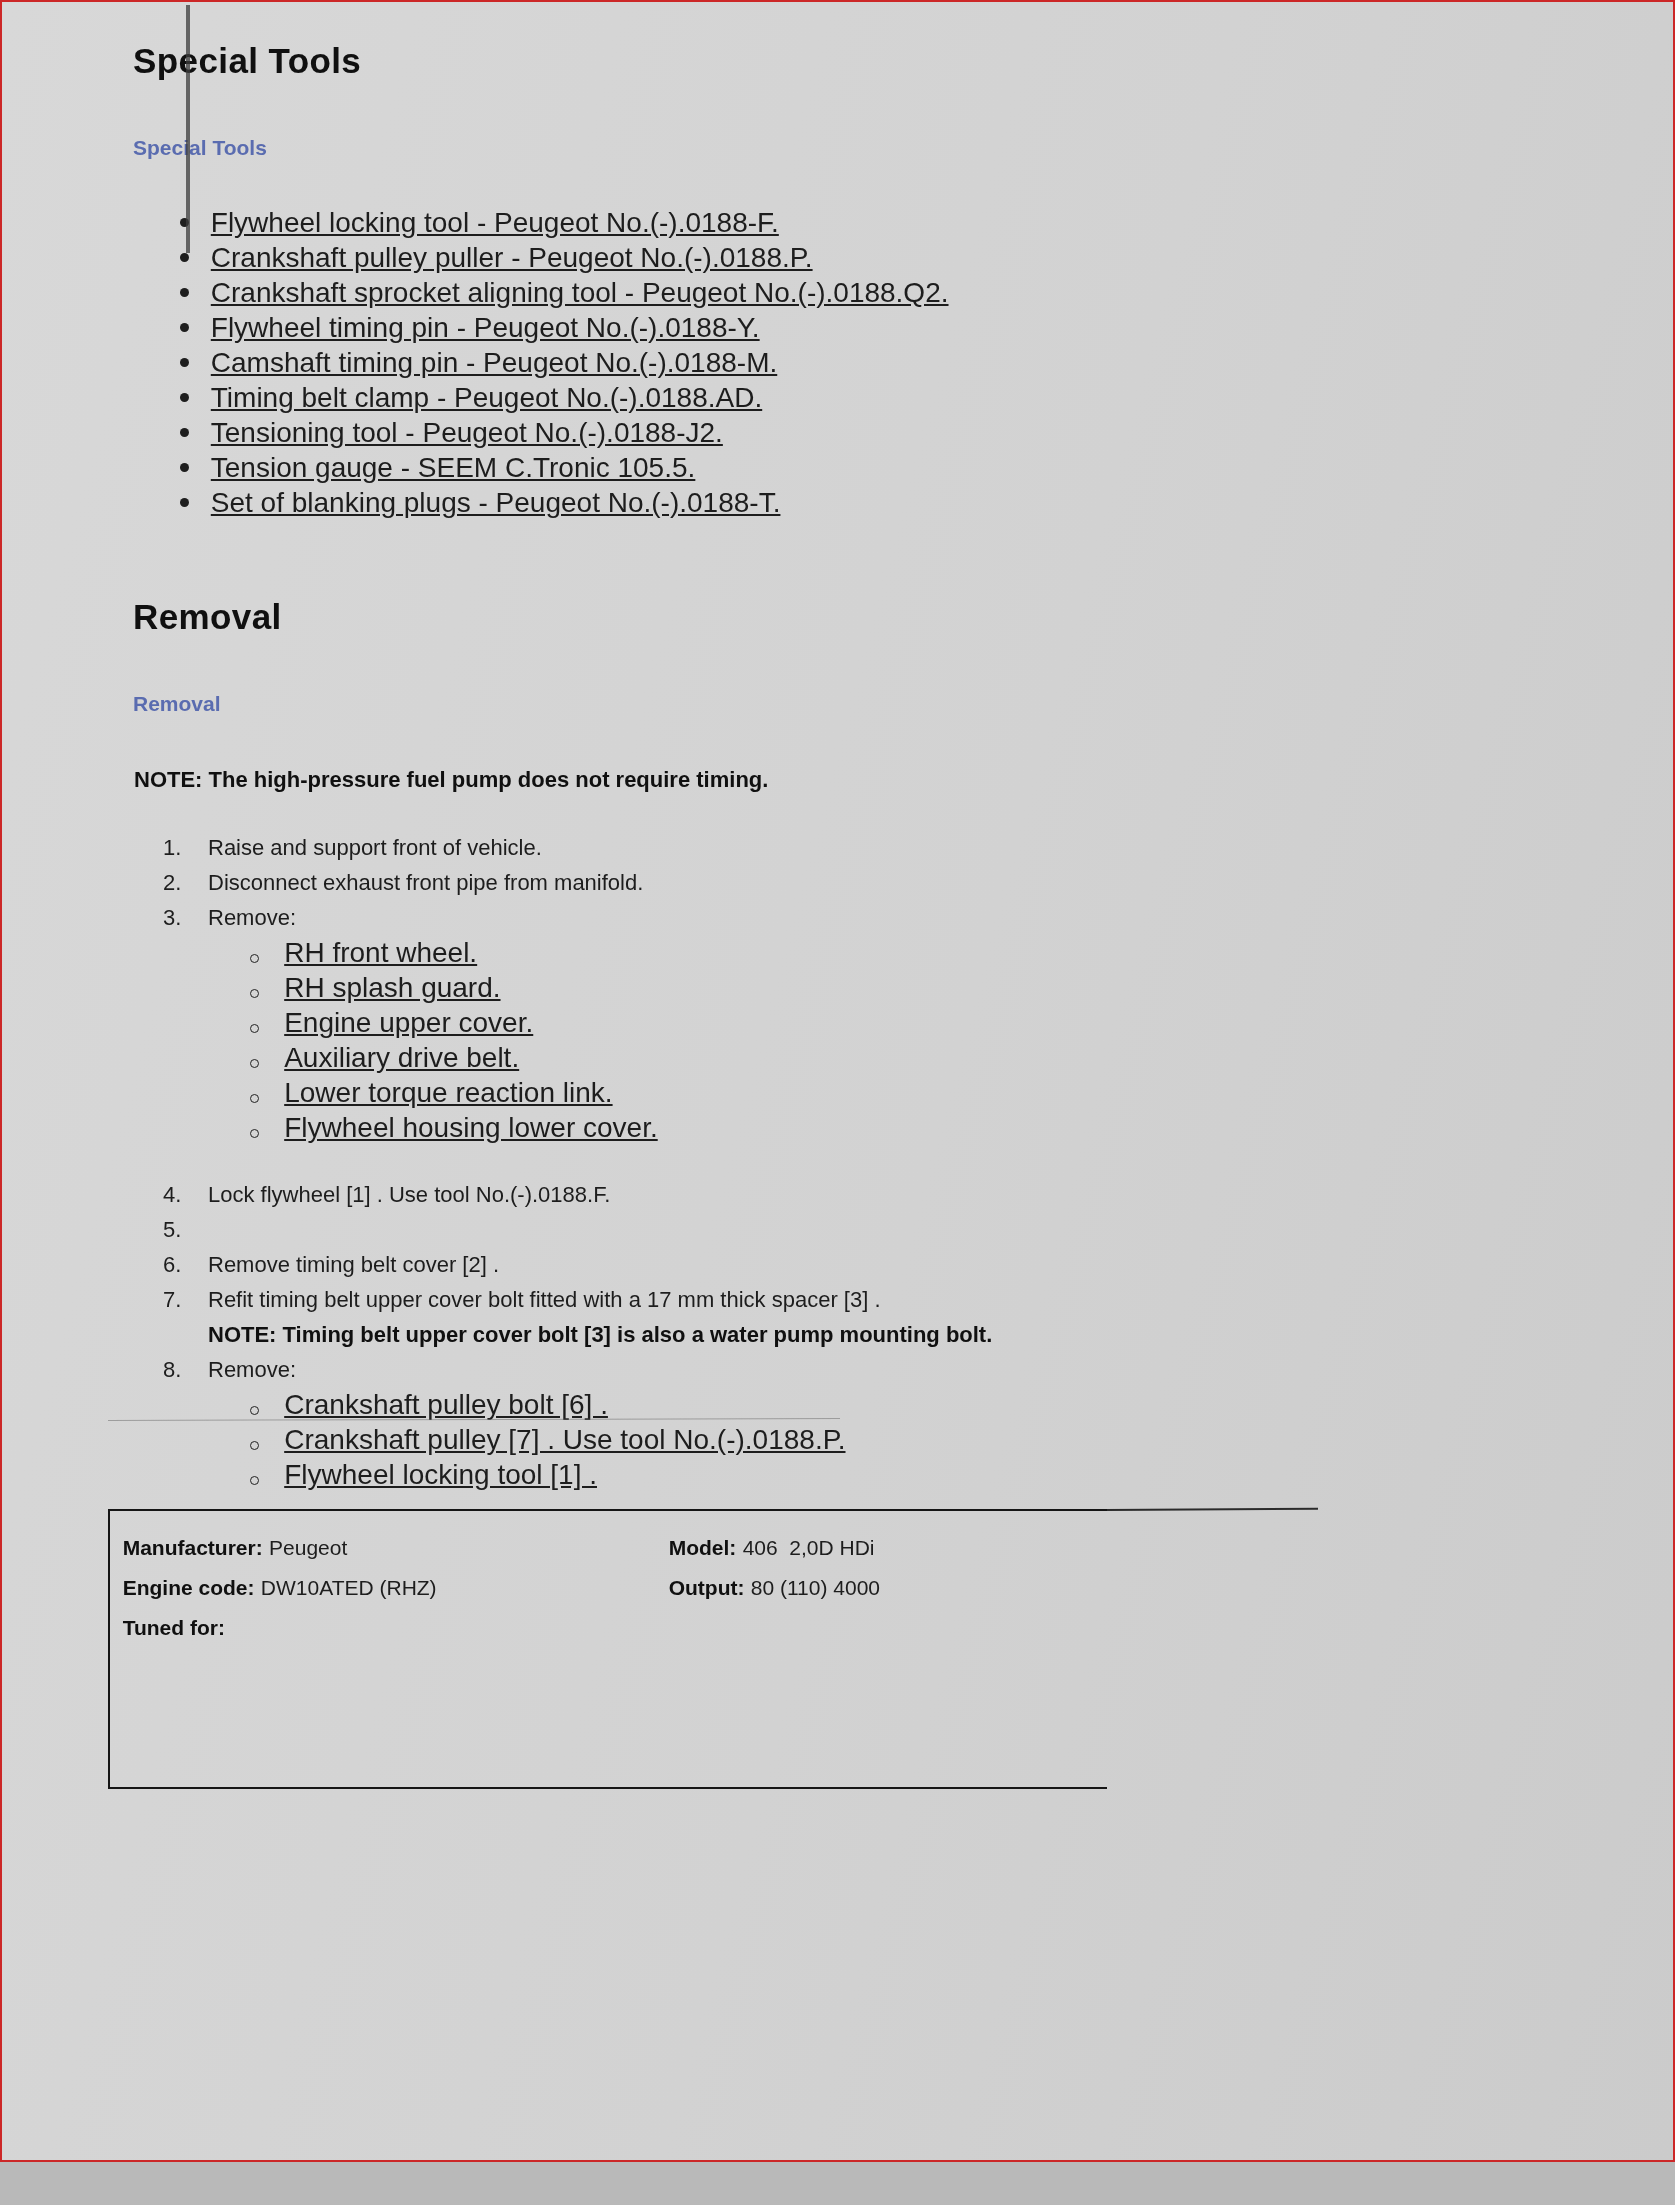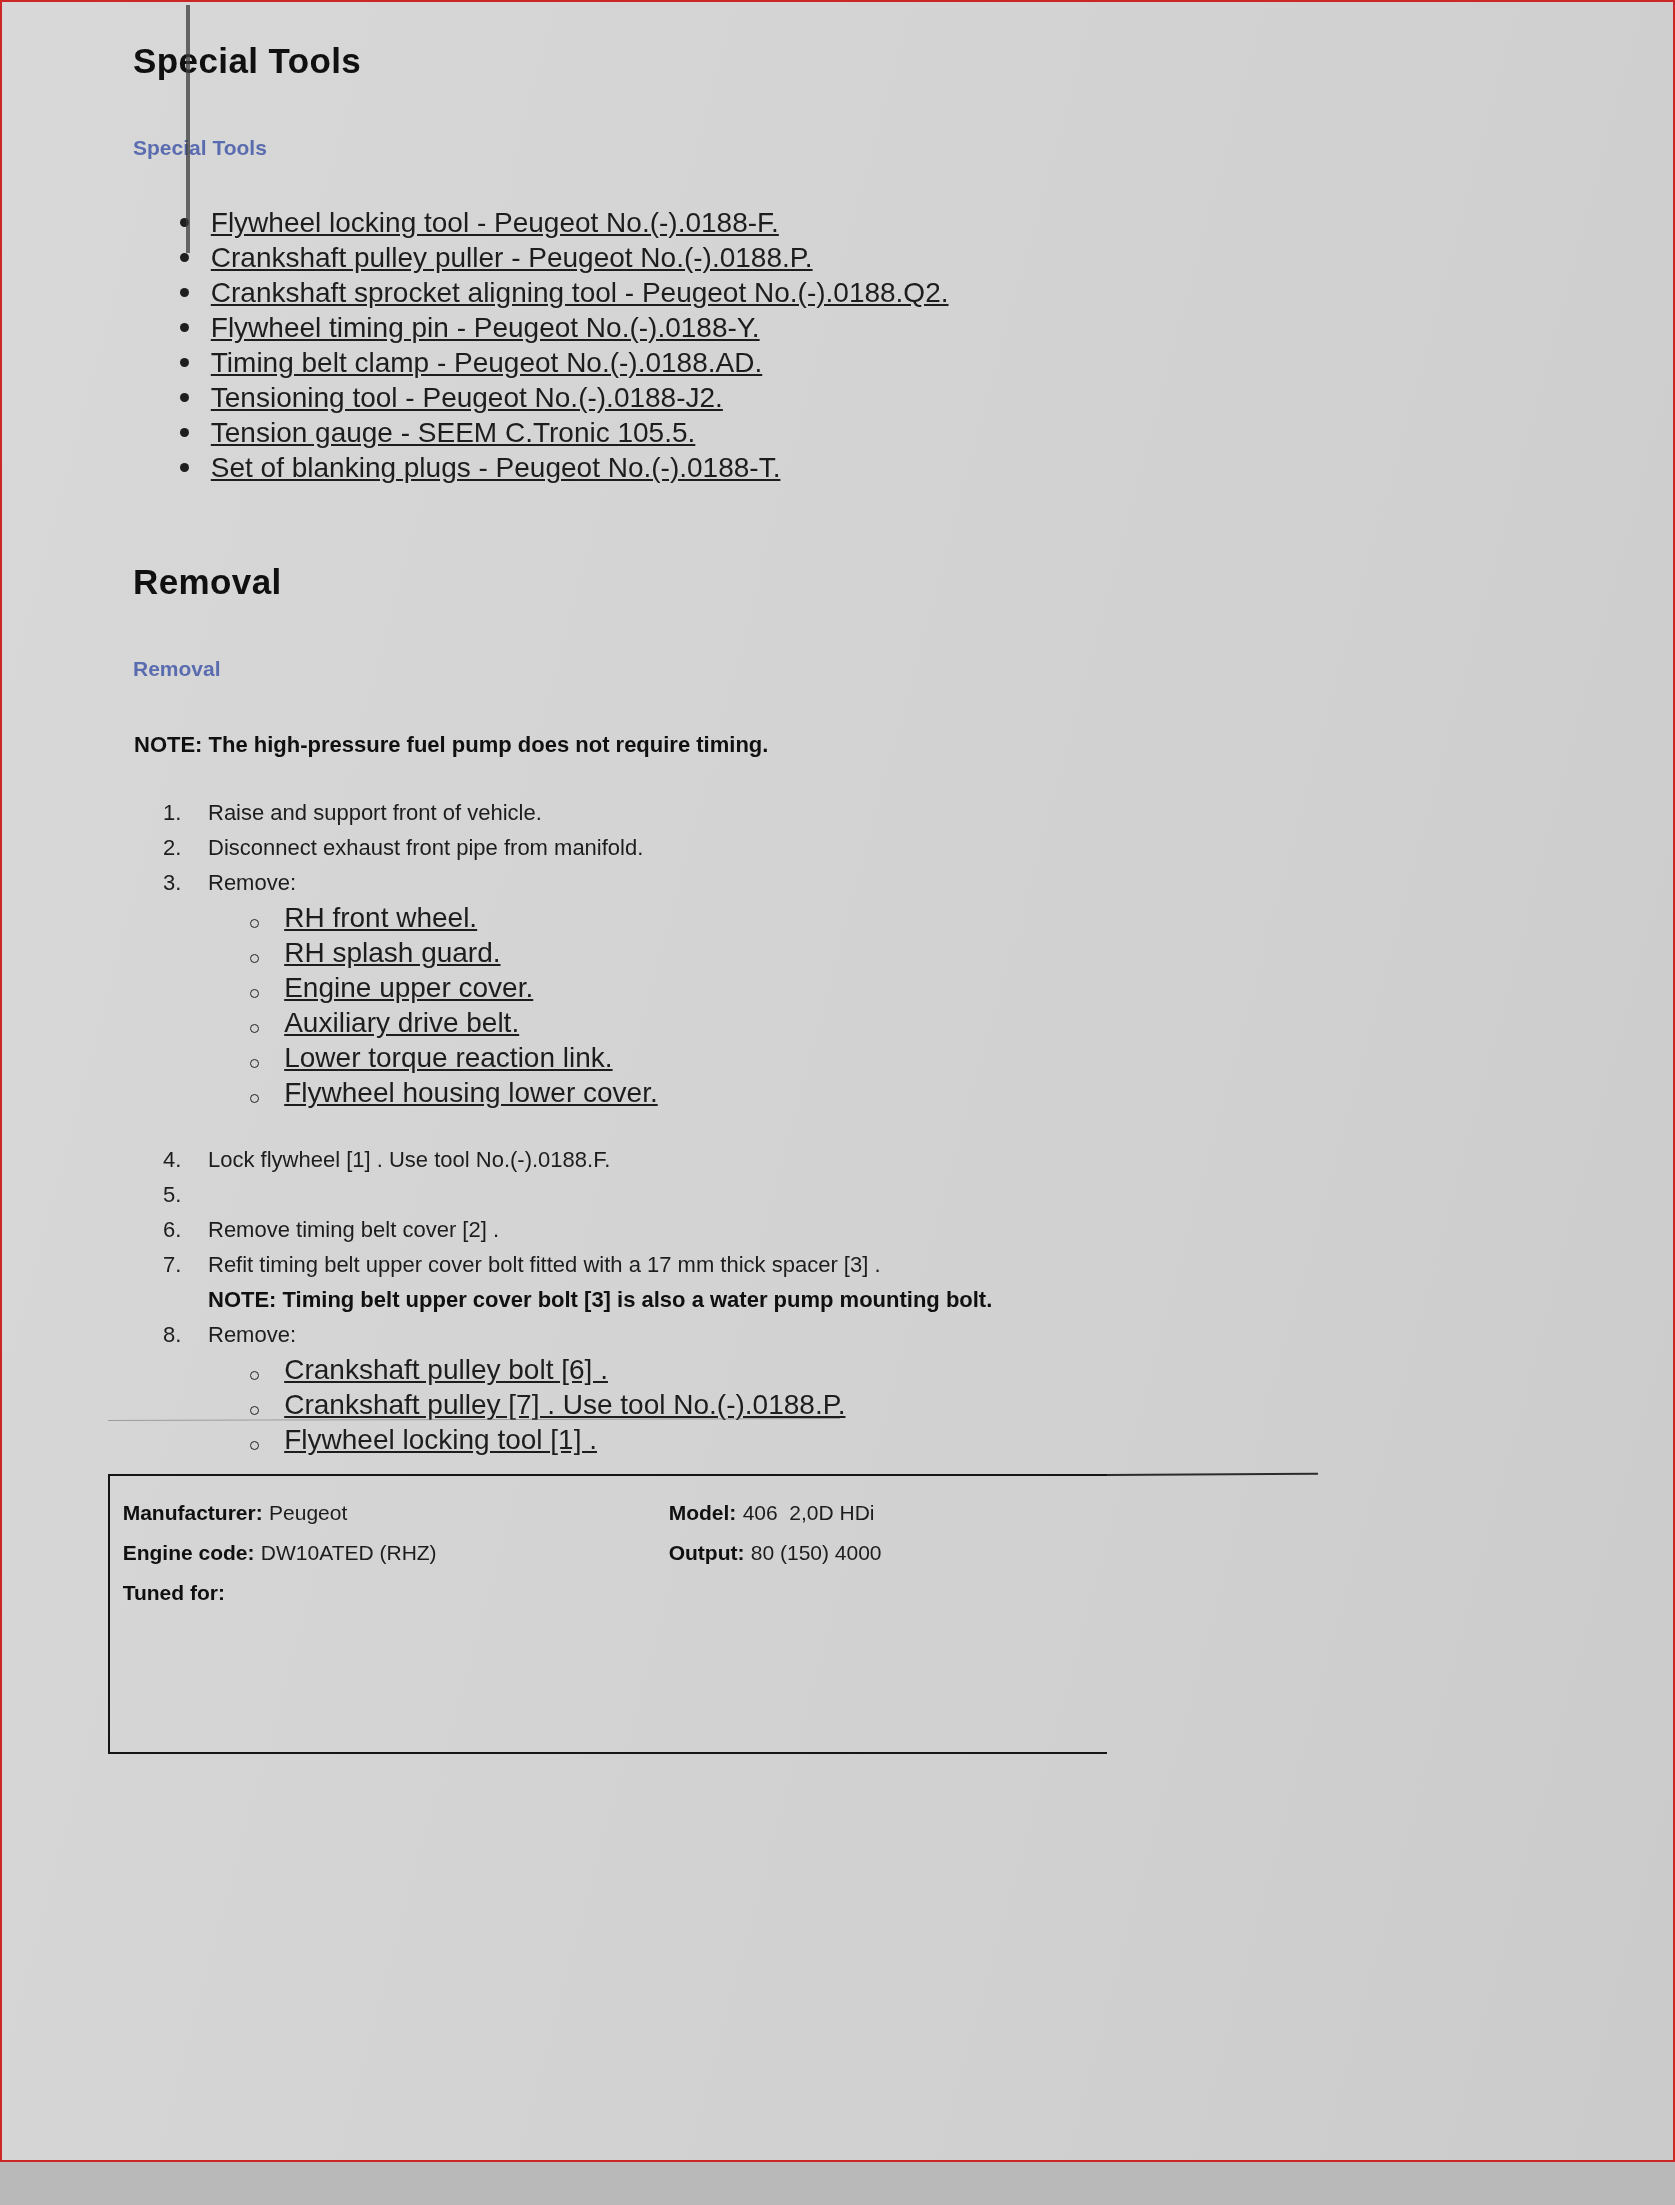--- a/index.html
+++ b/index.html
@@ -159,20 +159,24 @@
     <li class="tool-li">
         <span class="dot"></span>
         <span class="li-text">Crankshaft sprocket aligning tool - Peugeot No.(-).0188.Q2.</span>
       </li>
     <li class="tool-li">
         <span class="dot"></span>
         <span class="li-text">Flywheel timing pin - Peugeot No.(-).0188-Y.</span>
       </li>
     <li class="tool-li">
         <span class="dot"></span>
+        <span class="li-text">Camshaft timing pin - Peugeot No.(-).0188-M.</span>
+      </li>
+    <li class="tool-li">
+        <span class="dot"></span>
         <span class="li-text">Timing belt clamp - Peugeot No.(-).0188.AD.</span>
       </li>
     <li class="tool-li">
         <span class="dot"></span>
         <span class="li-text">Tensioning tool - Peugeot No.(-).0188-J2.</span>
       </li>
     <li class="tool-li">
         <span class="dot"></span>
         <span class="li-text">Tension gauge - SEEM C.Tronic 105.5.</span>
       </li>
@@ -285,21 +289,21 @@
       </div>
       <div class="info-cell right">
         <span class="label">Model:</span><span class="value">406  2,0D HDi</span>
       </div>
     </div>
     <div class="info-row">
       <div class="info-cell left">
         <span class="label">Engine code:</span><span class="value">DW10ATED (RHZ)</span>
       </div>
       <div class="info-cell right">
-        <span class="label">Output:</span><span class="value">80 (150) 4000</span>
+        <span class="label">Output:</span><span class="value">80 (110) 4000</span>
       </div>
     </div>
     <div class="info-row">
       <div class="info-cell left">
         <span class="label">Tuned for:</span><span class="value"></span>
       </div>
     </div>
   </div>
 
 </div>

